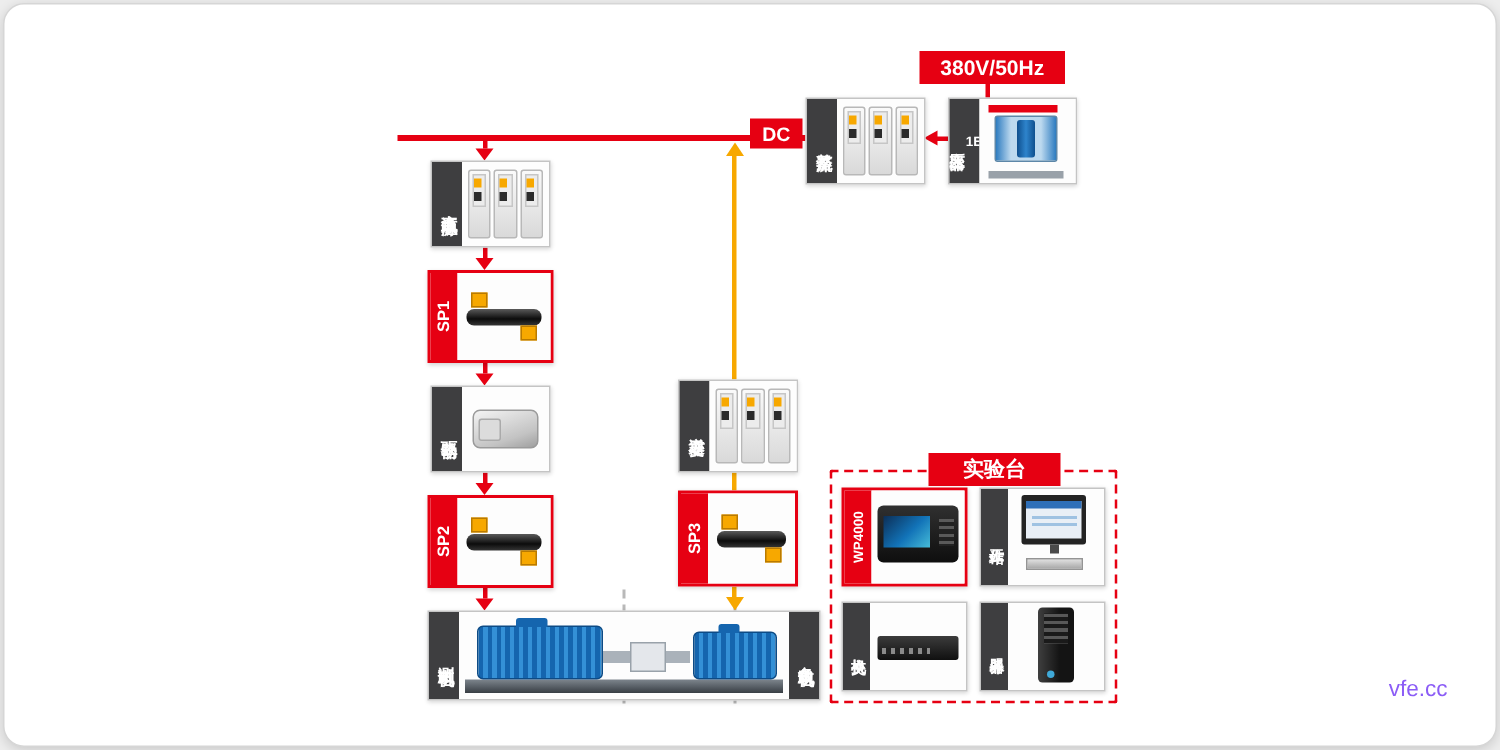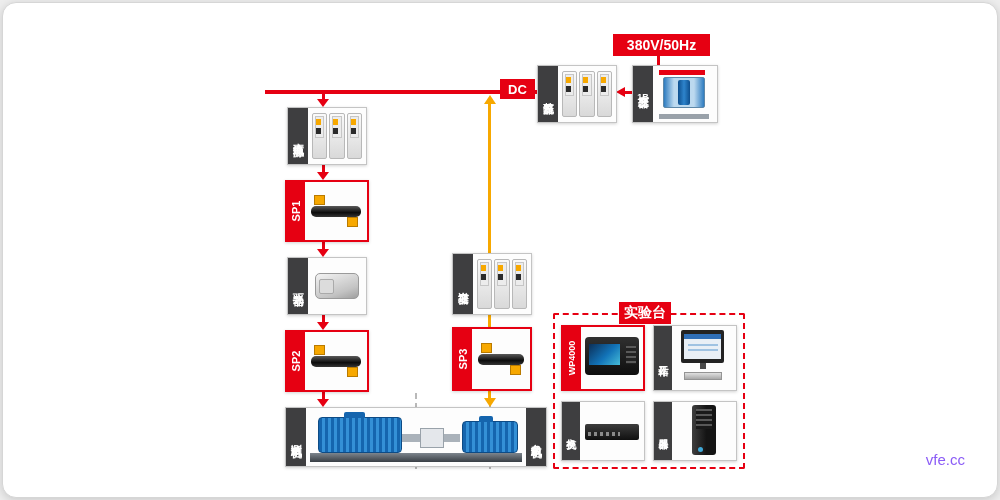--- a/index.html
+++ b/index.html
@@ -18,21 +18,21 @@
   .a-left { border-top:5px solid transparent; border-bottom:5px solid transparent; border-right:9px solid var(--red,#e60012); }
   .dash { position:absolute; width:0; border-left:2px dashed #b9b9b9; }
 
   
   .comp { position:absolute; display:flex; background:#fff; border:1px solid #c4c4c4; box-shadow:0 1px 3px rgba(0,0,0,.18); }
   .comp.redb { border:2px solid var(--red,#e60012); }
   .strip { flex:0 0 20px; width:20px; background:var(--labelbg,#3e3e40); color:#fff;
            display:flex; align-items:center; justify-content:center; overflow:hidden; }
   .strip.narrow { flex-basis:18px; width:18px; }
   .strip.red { background:var(--red,#e60012); }
-  .strip.col { flex-direction:column; gap:2px; }
+  .strip.col { flex-direction:row; gap:2px; }
   .vtext { writing-mode:vertical-rl; text-orientation:upright; font-size:11px; font-weight:bold; letter-spacing:1px; line-height:1; }
   .vtext.sm { font-size:10px; letter-spacing:0; }
   .rtext { transform:rotate(-90deg); font-size:11px; font-weight:bold; white-space:nowrap; }
   .rtext.sm { font-size:9px; }
   .sub { font-size:9px; font-weight:bold; }
   .img { flex:1; position:relative; background:#fdfdfd; overflow:hidden; }
 
   
   .cabinet { display:flex; gap:2px; padding:5px 4px; }
   .cab-panel { flex:1; border:1px solid #b8b8b8; background:linear-gradient(180deg,#fafafa,#d9d9d9); border-radius:2px; position:relative; }
@@ -237,21 +237,21 @@
       <i class="tq"></i>
       <i class="coupling c2"></i>
       <i class="motor m-r"></i>
     </div>
     <div class="strip">
       <span class="vtext">负载电机</span>
     </div>
   </div>
 
   <div class="expbox" style="left:550px; top:310px; width:192px; height:156px;"></div>
-  <div class="redbox" style="left:616px; top:299px; width:52px; height:22px; font-size:14px;">
+  <div class="redbox" style="left:616px; top:299px; width:88px; height:22px; font-size:14px;">
     <span>实验台</span>
   </div>
 
   <div class="comp redb" style="left:558px; top:322px; width:84px; height:66px;">
     <div class="strip red narrow">
       <span class="rtext sm">WP4000</span>
     </div>
     <div class="img">
       <i class="wp-body"></i>
       <i class="wp-screen"></i>

